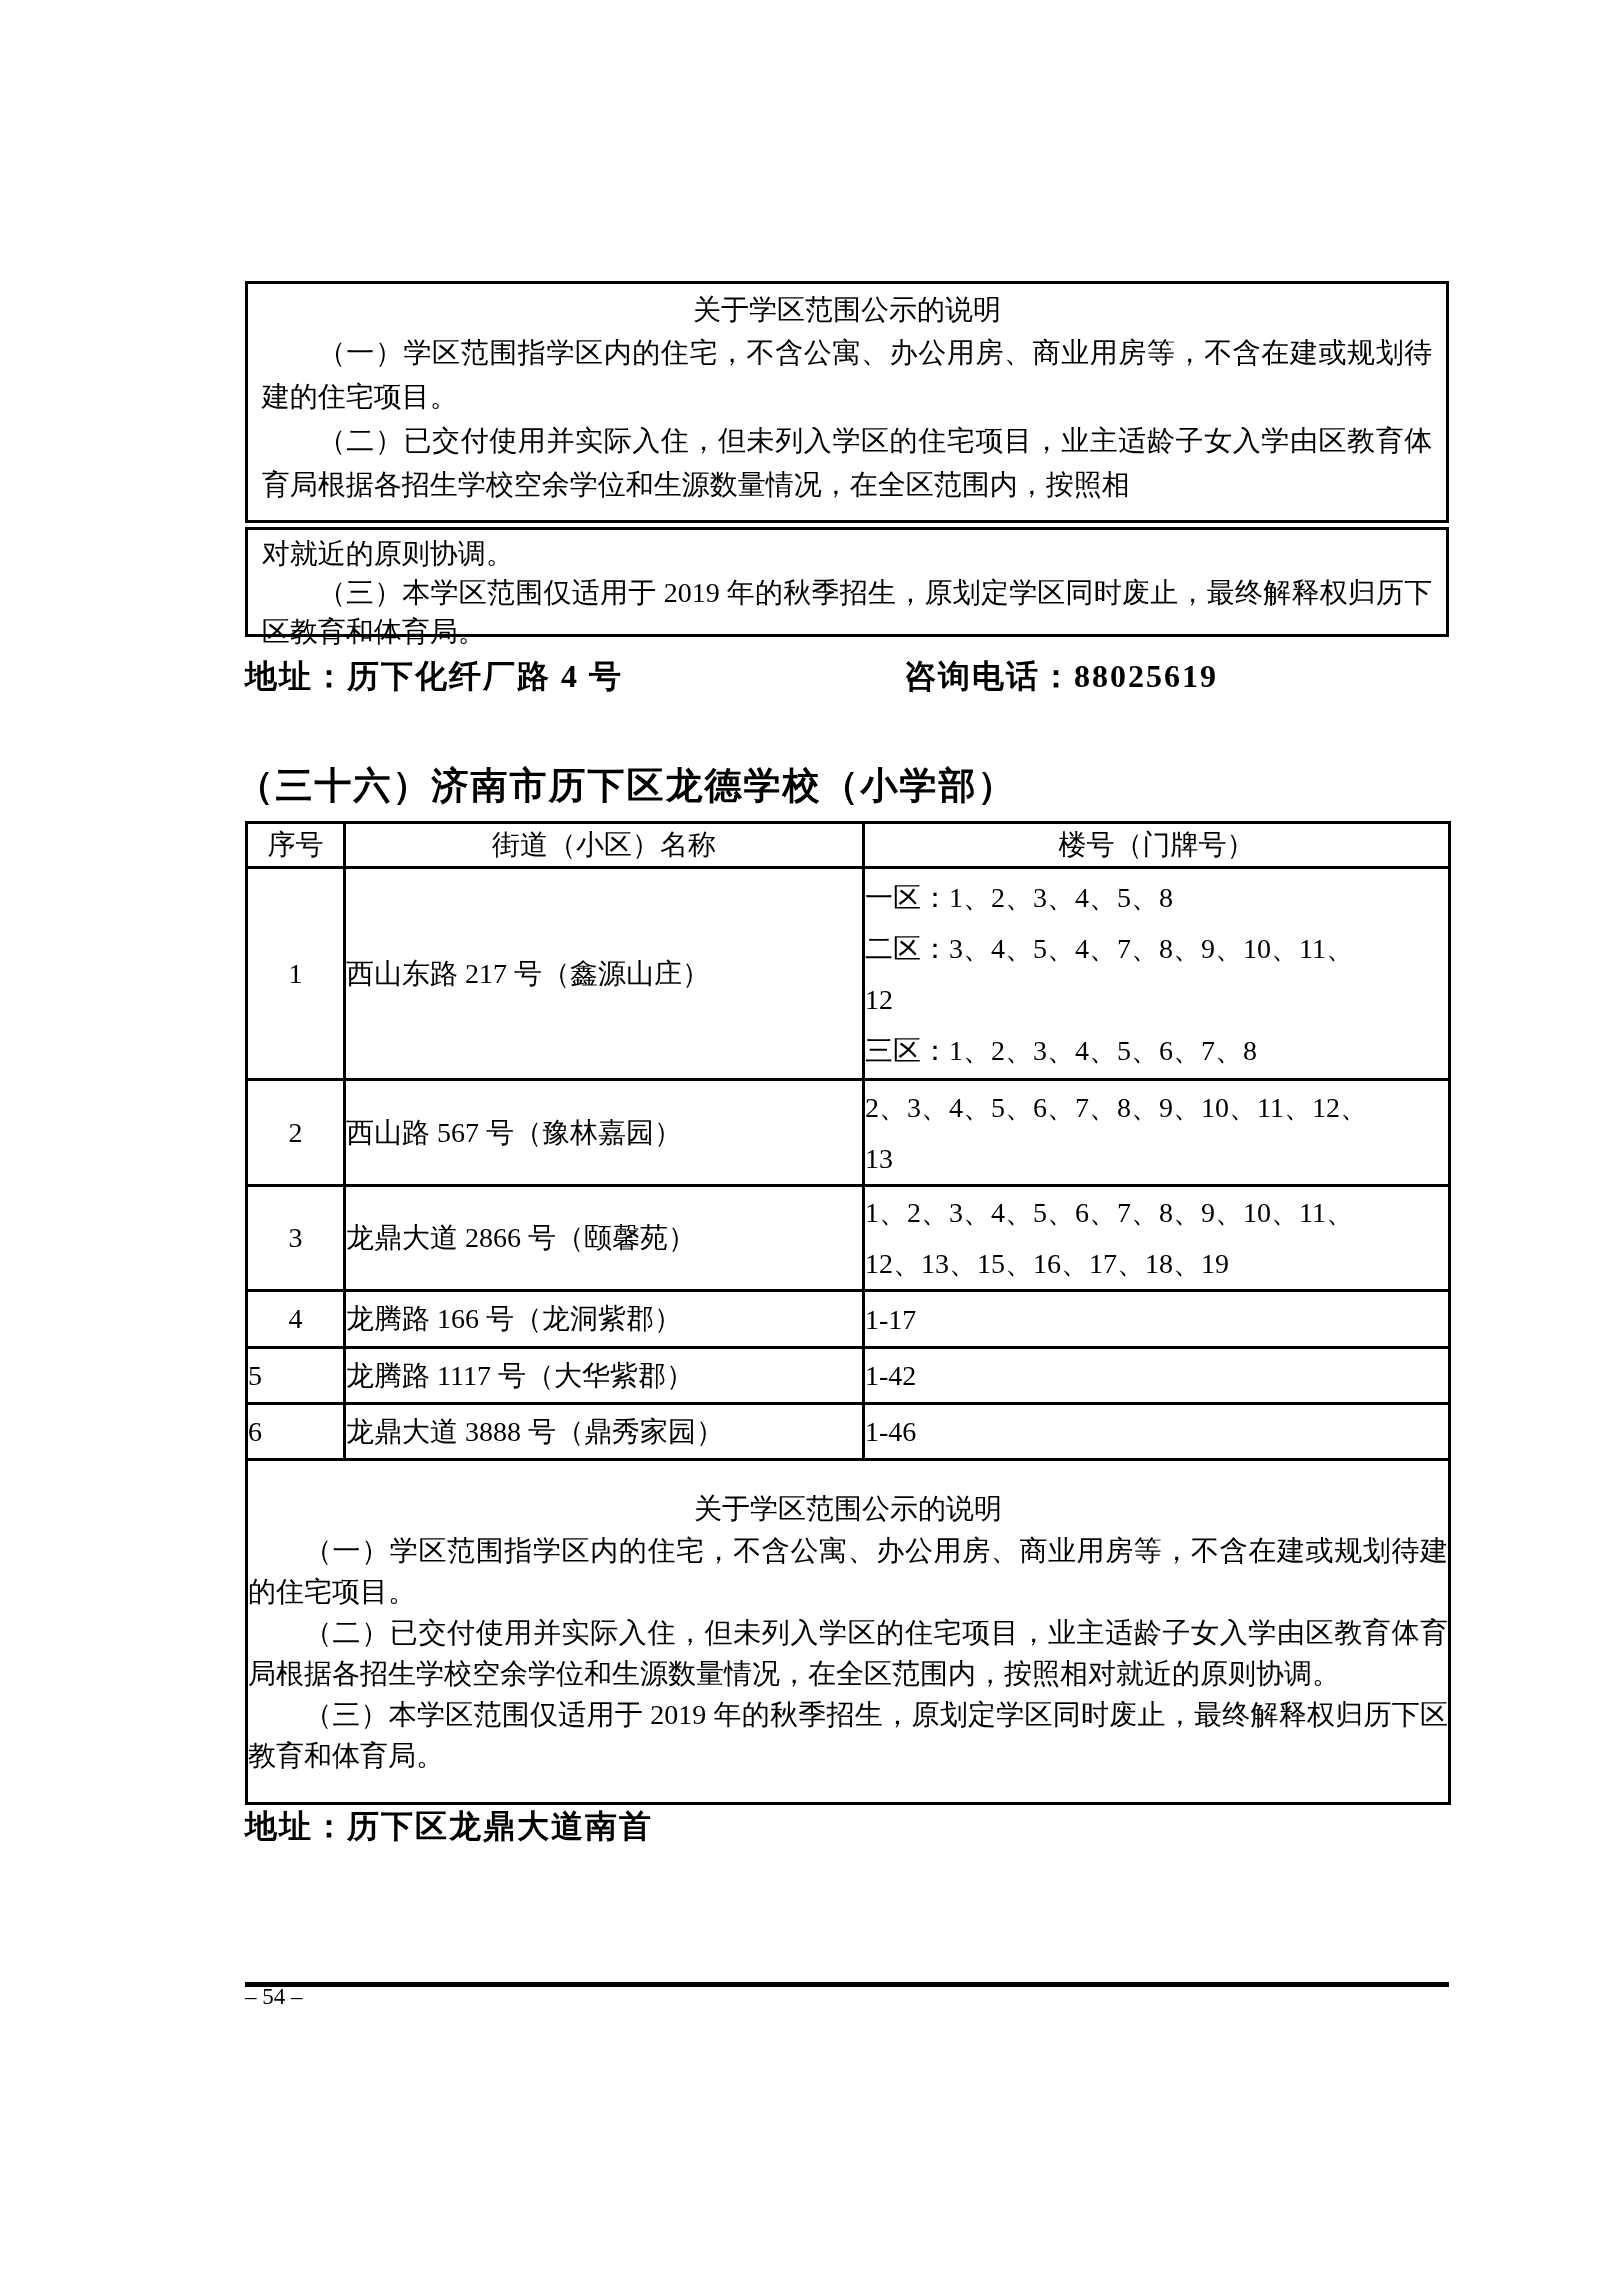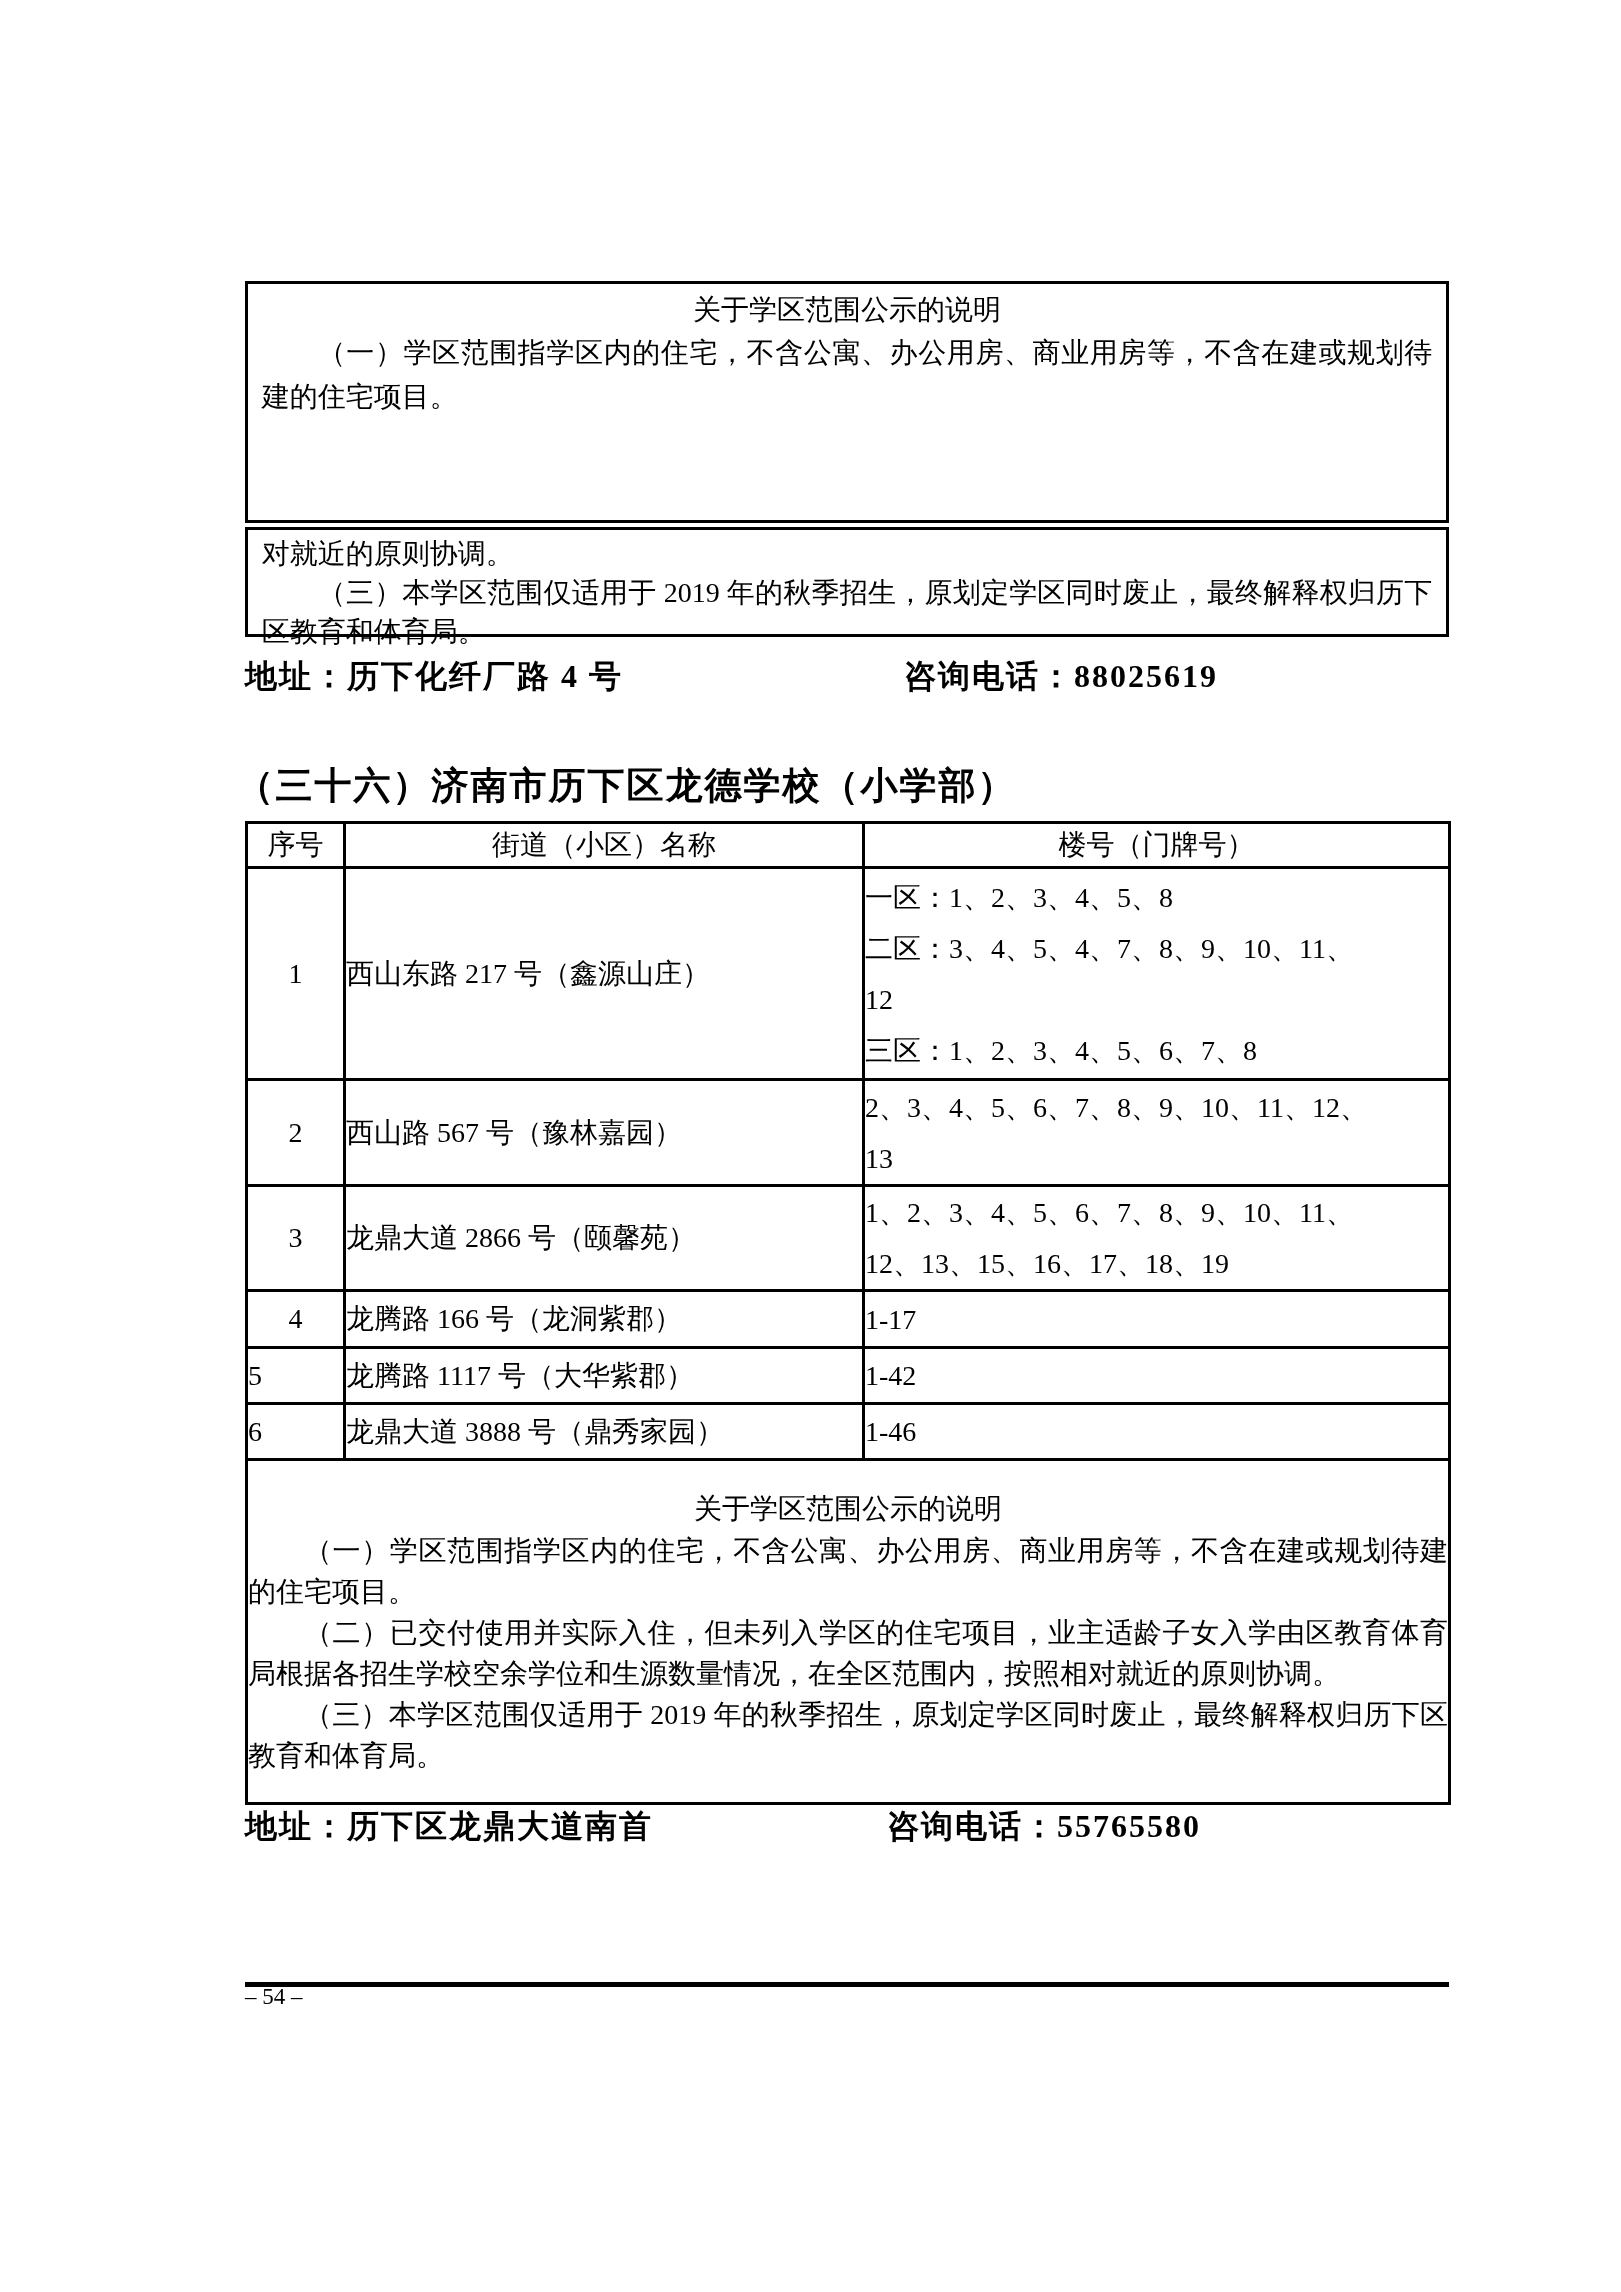--- a/index.html
+++ b/index.html
@@ -61,20 +61,21 @@
   #page-number { top: 1984px; text-align: left; font-size: 23px; }
 </style>
 </head>
 <body>
 
 <div class="page">
 
   <section class="box abs" id="box1">
     <div class="note-title">关于学区范围公示的说明</div>
     <p>（一）学区范围指学区内的住宅，不含公寓、办公用房、商业用房等，不含在建或规划待建的住宅项目。</p>
+    <p>（二）已交付使用并实际入住，但未列入学区的住宅项目，业主适龄子女入学由区教育体育局根据各招生学校空余学位和生源数量情况，在全区范围内，按照相</p>
   </section>
 
   <section class="box abs" id="box2">
     <p class="noindent">对就近的原则协调。</p>
     <p>（三）本学区范围仅适用于 2019 年的秋季招生，原划定学区同时废止，最终解释权归历下区教育和体育局。</p>
   </section>
 
   <div class="address-line abs" id="address1">
     <span class="addr-part"><span>地址：</span><span>历下化纤厂路 4 号</span></span>
     <span class="phone-part"><span>咨询电话：</span><span>88025619</span></span>
@@ -151,20 +152,19 @@
             <p>（二）已交付使用并实际入住，但未列入学区的住宅项目，业主适龄子女入学由区教育体育局根据各招生学校空余学位和生源数量情况，在全区范围内，按照相对就近的原则协调。</p>
             <p>（三）本学区范围仅适用于 2019 年的秋季招生，原划定学区同时废止，最终解释权归历下区教育和体育局。</p>
           </div>
         </td>
       </tr>
     </tbody>
   </table>
 
   <div class="address-line abs" id="address2">
     <span class="addr-part"><span>地址：</span><span>历下区龙鼎大道南首</span></span>
-    <span class="phone-part"><span>咨询电话：</span><span>55765580</span></span>
   </div>
 
   <div class="abs" id="footer-line"></div>
   <div class="abs" id="page-number">– 54 –</div>
 
 </div>
 
 
 </body></html>

